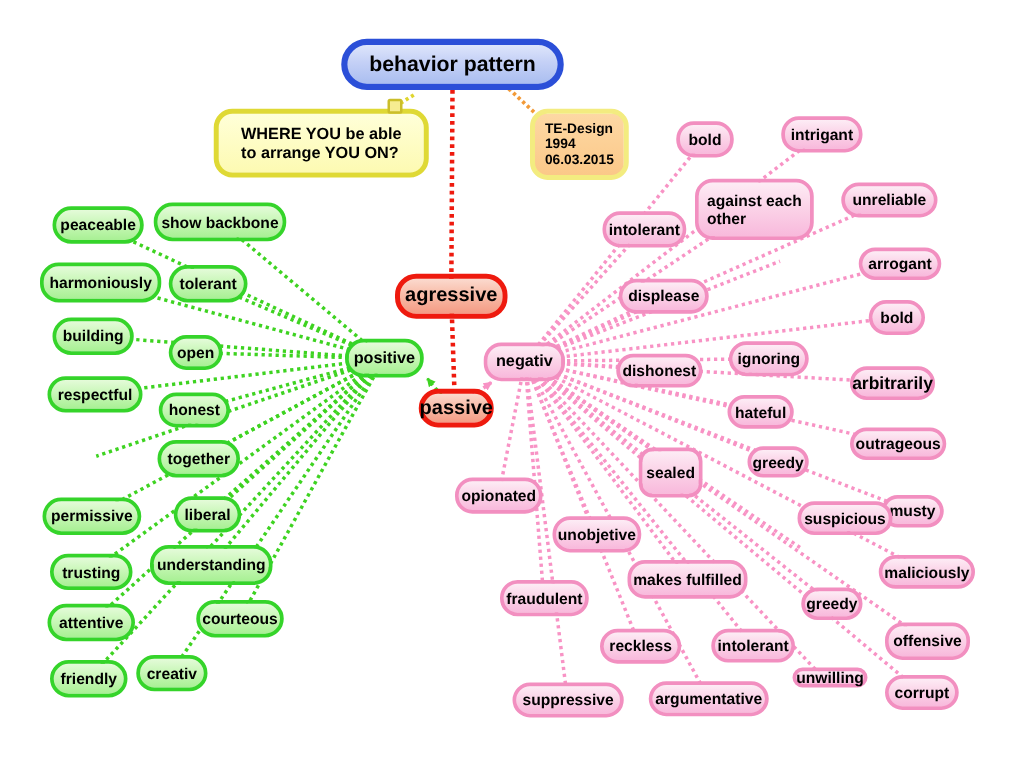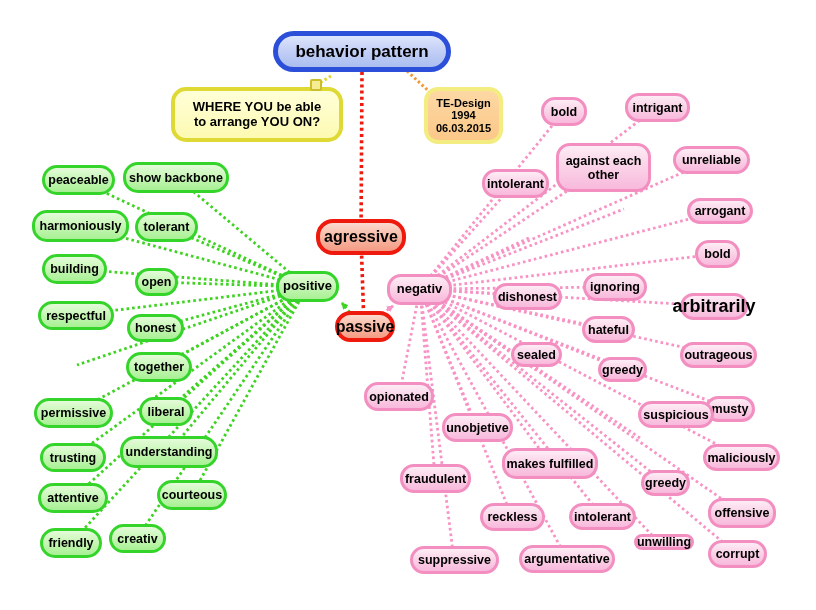--- a/index.html
+++ b/index.html
@@ -7,21 +7,21 @@
     position:relative;
     width:816px;height:610px;
     background:#ffffff;
     overflow:hidden;
     font-family:"Liberation Sans",sans-serif;
   }
   #wires{position:absolute;left:0;top:0;width:816px;height:610px;z-index:1;}
   .node{
     position:absolute;
     display:flex;align-items:center;justify-content:center;
-    text-align:center;font-weight:bold;color:#000;
+    font-weight:bold;color:#000;
     white-space:pre-line;line-height:1.12;
     box-sizing:border-box;z-index:2;
     font-family:"Liberation Sans",sans-serif;
     cursor:default;
   }
   .style-green{border:3px solid #35d42a;background:linear-gradient(180deg,#e4fbd9 0%,#c9f7b8 45%,#a8f094 100%);border-radius:15px;}
   .style-pink{border:3px solid #f28fc0;background:linear-gradient(180deg,#fdecf5 0%,#fbd4e8 45%,#f8b9dc 100%);border-radius:14px;}
   .style-red{border:4px solid #ee1a0e;background:linear-gradient(180deg,#fbdacf 0%,#f8bca8 45%,#f49b84 100%);border-radius:17px;}
   .style-blue{border:5px solid #2b4fd8;background:linear-gradient(180deg,#dde5fb 0%,#c4d0f6 45%,#aabef0 100%);border-radius:21px;}
   .style-note{border:4px solid #dfd935;background:linear-gradient(180deg,#ffffd8 0%,#fdfab2 100%);border-radius:15px;}
@@ -126,27 +126,28 @@
     <div class="node style-green" style="left: 157px; top: 480px; width: 70px; height: 30px; font-size: 12.5px;">courteous</div>
     <div class="node style-green" style="left: 40px; top: 528px; width: 62px; height: 30px; font-size: 12.5px;">friendly</div>
     <div class="node style-green" style="left: 109px; top: 524px; width: 57px; height: 29px; font-size: 12.5px;">creativ</div>
     <div class="node style-pink" style="left: 541px; top: 97px; width: 46px; height: 29px; font-size: 12.5px;">bold</div>
     <div class="node style-pink" style="left: 625px; top: 93px; width: 65px; height: 29px; font-size: 12.5px;">intrigant</div>
     <div class="node style-pink" style="left: 482px; top: 169px; width: 67px; height: 29px; font-size: 12.5px;">intolerant</div>
     <div class="node style-pink" style="left: 556px; top: 143px; width: 95px; height: 49px; font-size: 12.5px;">against each
 other</div>
     <div class="node style-pink" style="left: 673px; top: 146px; width: 77px; height: 28px; font-size: 12.5px;">unreliable</div>
     <div class="node style-pink" style="left: 687px; top: 198px; width: 66px; height: 26px; font-size: 12.5px;">arrogant</div>
+    <div class="node style-pink" style="left: 495px; top: 223px; width: 72px; height: 28px; font-size: 12.5px;">displease</div>
     <div class="node style-pink" style="left: 695px; top: 240px; width: 45px; height: 28px; font-size: 12.5px;">bold</div>
     <div class="node style-pink" style="left: 493px; top: 283px; width: 69px; height: 27px; font-size: 12.5px;">dishonest</div>
     <div class="node style-pink" style="left: 583px; top: 273px; width: 64px; height: 28px; font-size: 12.5px;">ignoring</div>
-    <div class="node style-pink" style="left: 680px; top: 293px; width: 68px; height: 27px; font-size: 18px;">arbitrarily</div>
+    <div class="node style-pink" style="left: 680px; top: 293px; width: 68px; height: 27px; font-size: 14px;">arbitrarily</div>
     <div class="node style-pink" style="left: 582px; top: 316px; width: 53px; height: 27px; font-size: 12.5px;">hateful</div>
     <div class="node style-pink" style="left: 680px; top: 342px; width: 77px; height: 26px; font-size: 12.5px;">outrageous</div>
-    <div class="node style-pink" style="left: 511px; top: 342px; width: 51px; height: 25px; font-size: 12.5px;">sealed</div>
+    <div class="node style-pink" style="left: 511px; top: 358px; width: 51px; height: 40px; font-size: 12.5px; border-radius: 11px;">sealed</div>
     <div class="node style-pink" style="left: 598px; top: 357px; width: 49px; height: 25px; font-size: 12.5px;">greedy</div>
     <div class="node style-pink" style="left: 705px; top: 396px; width: 50px; height: 26px; font-size: 12.5px;">musty</div>
     <div class="node style-pink" style="left: 364px; top: 382px; width: 70px; height: 29px; font-size: 12.5px;">opionated</div>
     <div class="node style-pink" style="left: 442px; top: 413px; width: 71px; height: 29px; font-size: 12.5px;">unobjetive</div>
     <div class="node style-pink" style="left: 602px; top: 401px; width: 76px; height: 27px; font-size: 12.5px; margin-left: 36px;">suspicious</div>
     <div class="node style-pink" style="left: 703px; top: 444px; width: 77px; height: 27px; font-size: 12.5px;">maliciously</div>
     <div class="node style-pink" style="left: 400px; top: 464px; width: 71px; height: 29px; font-size: 12.5px;">fraudulent</div>
     <div class="node style-pink" style="left: 502px; top: 448px; width: 96px; height: 31px; font-size: 12.5px;">makes fulfilled</div>
     <div class="node style-pink" style="left: 641px; top: 470px; width: 49px; height: 26px; font-size: 12.5px;">greedy</div>
     <div class="node style-pink" style="left: 708px; top: 498px; width: 68px; height: 30px; font-size: 12.5px;">offensive</div>

